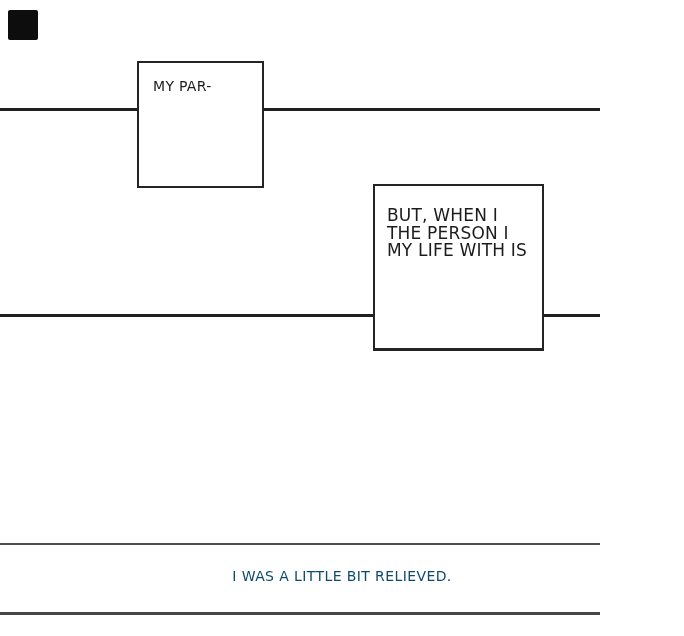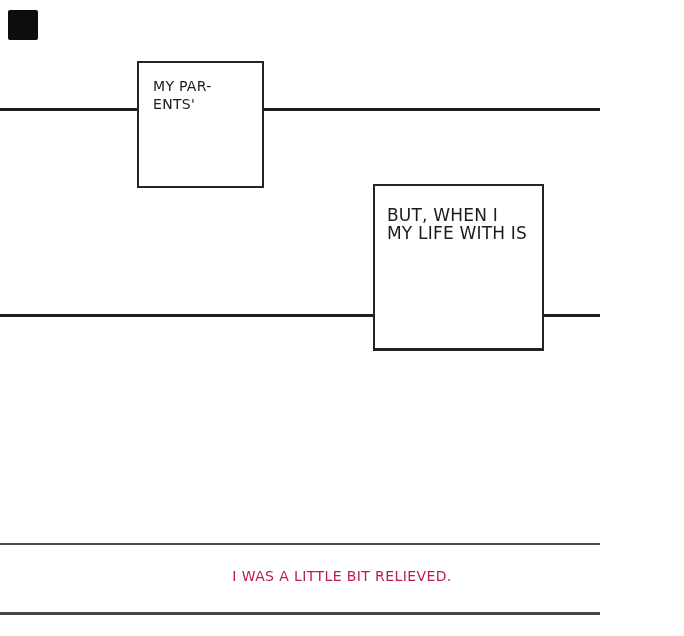--- a/index.html
+++ b/index.html
@@ -77,43 +77,43 @@
   #rule-top    { top: 543px; height: 2px; }
   #rule-bottom { top: 612px; height: 3px; background: #474747; }
   #caption {
     position: absolute;
     left: 0;
     top: 568px;
     width: 684px;
     text-align: center;
     font-size: 14px;
     letter-spacing: 0.4px;
-    color: #be185d;
+    color: #0c4a6e;
   }
 </style>
 </head>
 <body>
 
 <div id="page">
 
   <div class="black-block"></div>
 
   <div id="line1-left" class="panel-line"></div>
   <div id="line1-right" class="panel-line"></div>
 
   <div id="bubble1" class="speech-box">
     <div class="bubble-line">MY PAR-</div>
-    <div class="bubble-line">ENTS'</div>
   </div>
 
   <div id="line2-left" class="panel-line"></div>
   <div id="line2-right" class="panel-line"></div>
 
   <div id="bubble2" class="speech-box">
     <div class="bubble-line">BUT, WHEN I</div>
+    <div class="bubble-line">THE PERSON I</div>
     <div class="bubble-line">MY LIFE WITH IS</div>
   </div>
 
   <div id="rule-top" class="gray-rule"></div>
 
   <div id="caption">I WAS A LITTLE BIT RELIEVED.</div>
 
   <div id="rule-bottom" class="gray-rule"></div>
 
 </div>

